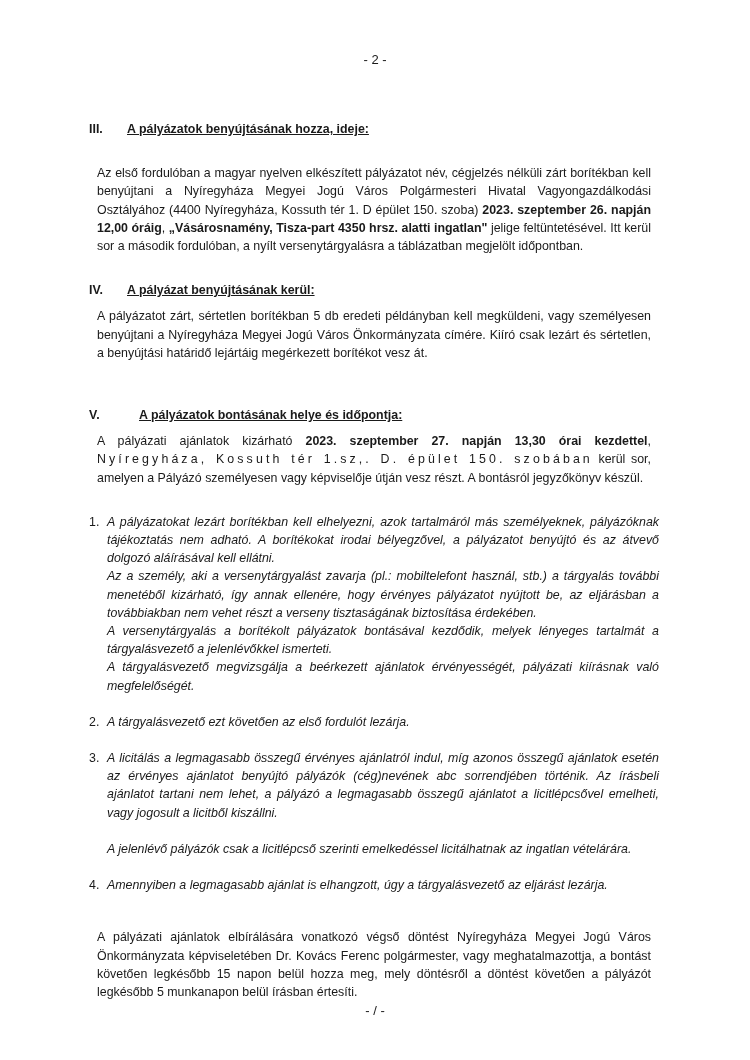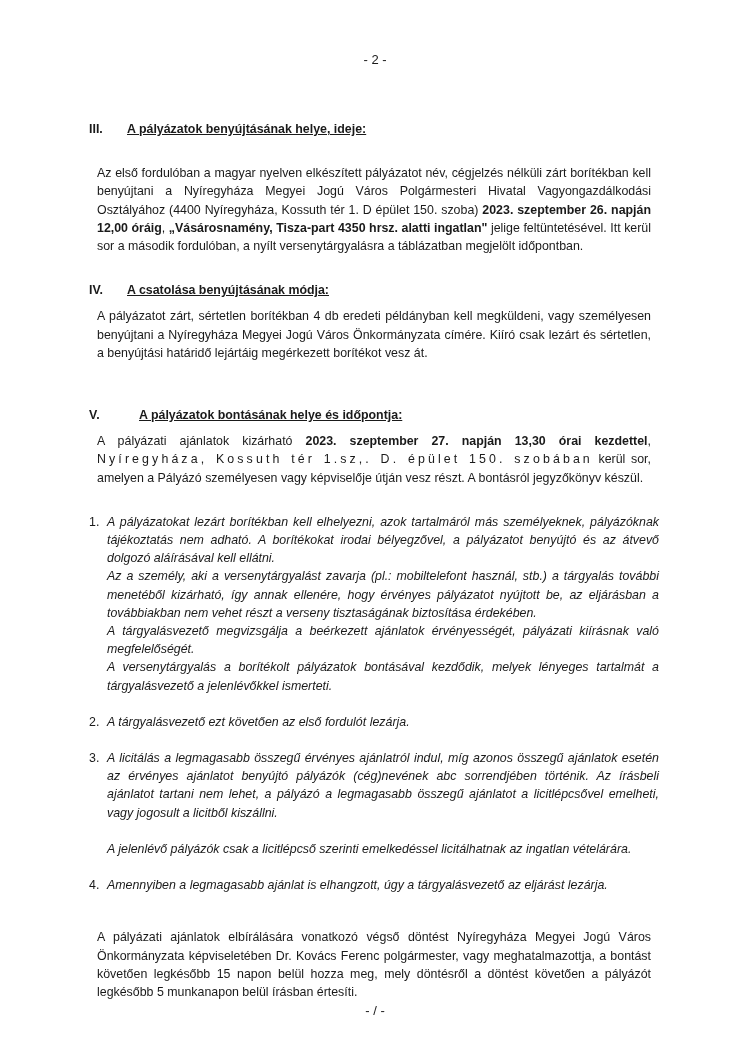--- a/index.html
+++ b/index.html
@@ -33,50 +33,50 @@
   b { font-weight: bold; }
 </style>
 </head>
 <body>
 
 <div class="page-num" style="top:52px;">- 2 -</div>
 
 <div class="content">
 
   <section>
-    <p class="heading"><span class="num">III.</span><span>A pályázatok benyújtásának helye, ideje:</span></p>
+    <p class="heading"><span class="num">III.</span><span>A pályázatok benyújtásának hozza, ideje:</span></p>
     <div class="gap"></div>
     <p class="p"><span>Az első fordulóban a magyar nyelven elkészített pályázatot név, cégjelzés nélküli zárt borítékban kell benyújtani a Nyíregyháza Megyei Jogú Város Polgármesteri Hivatal Vagyongazdálkodási Osztályához (4400 Nyíregyháza, Kossuth tér 1. D épület 150. szoba) </span><b>2023. szeptember 26. napján 12,00 óráig</b><span>, </span><b>„Vásárosnamény, Tisza-part 4350 hrsz. alatti ingatlan"</b><span> jelige feltüntetésével. Itt kerül sor a második fordulóban, a nyílt versenytárgyalásra a táblázatban megjelölt időpontban.</span></p>
   </section>
 
   <div class="gap"></div>
 
   <section>
-    <p class="heading"><span class="num">IV.</span><span>A csatolása benyújtásának módja:</span></p>
-    <p class="p">A pályázatot zárt, sértetlen borítékban 4 db eredeti példányban kell megküldeni, vagy személyesen benyújtani a Nyíregyháza Megyei Jogú Város Önkormányzata címére. Kiíró csak lezárt és sértetlen, a benyújtási határidő lejártáig megérkezett borítékot vesz át.</p>
+    <p class="heading"><span class="num">IV.</span><span>A pályázat benyújtásának kerül:</span></p>
+    <p class="p">A pályázatot zárt, sértetlen borítékban 5 db eredeti példányban kell megküldeni, vagy személyesen benyújtani a Nyíregyháza Megyei Jogú Város Önkormányzata címére. Kiíró csak lezárt és sértetlen, a benyújtási határidő lejártáig megérkezett borítékot vesz át.</p>
     <div class="gap"></div>
   </section>
 
   <div class="gap"></div>
 
   <section>
     <p class="heading wide"><span class="num">V.</span><span>A pályázatok bontásának helye és időpontja:</span></p>
     <p class="p"><span>A pályázati ajánlatok kizárható </span><b>2023. szeptember 27. napján 13,30 órai kezdettel</b><span>, </span><span class="spaced">Nyíregyháza, Kossuth tér 1.sz,. D. épület 150. szobában</span><span> kerül sor, amelyen a Pályázó személyesen vagy képviselője útján vesz részt. A bontásról jegyzőkönyv készül.</span></p>
   </section>
 
   <div class="gap"></div>
 
   <section>
     <ol class="rules">
       <li>
         <span class="n">1.</span>
         <p class="p">A pályázatokat lezárt borítékban kell elhelyezni, azok tartalmáról más személyeknek, pályázóknak tájékoztatás nem adható. A borítékokat irodai bélyegzővel, a pályázatot benyújtó és az átvevő dolgozó aláírásával kell ellátni.</p>
         <p class="p">Az a személy, aki a versenytárgyalást zavarja (pl.: mobiltelefont használ, stb.) a tárgyalás további menetéből kizárható, így annak ellenére, hogy érvényes pályázatot nyújtott be, az eljárásban a továbbiakban nem vehet részt a verseny tisztaságának biztosítása érdekében.</p>
+        <p class="p">A versenytárgyalás a borítékolt pályázatok bontásával kezdődik, melyek lényeges tartalmát a tárgyalásvezető a jelenlévőkkel ismerteti.</p>
         <p class="p">A tárgyalásvezető megvizsgálja a beérkezett ajánlatok érvényességét, pályázati kiírásnak való megfelelőségét.</p>
-        <p class="p">A versenytárgyalás a borítékolt pályázatok bontásával kezdődik, melyek lényeges tartalmát a tárgyalásvezető a jelenlévőkkel ismerteti.</p>
       </li>
       <li class="gap"></li>
       <li>
         <span class="n">2.</span>
         <p class="p">A tárgyalásvezető ezt követően az első fordulót lezárja.</p>
       </li>
       <li class="gap"></li>
       <li>
         <span class="n">3.</span>
         <p class="p">A licitálás a legmagasabb összegű érvényes ajánlatról indul, míg azonos összegű ajánlatok esetén az érvényes ajánlatot benyújtó pályázók (cég)nevének abc sorrendjében történik. Az írásbeli ajánlatot tartani nem lehet, a pályázó a legmagasabb összegű ajánlatot a licitlépcsővel emelheti, vagy jogosult a licitből kiszállni.</p>

